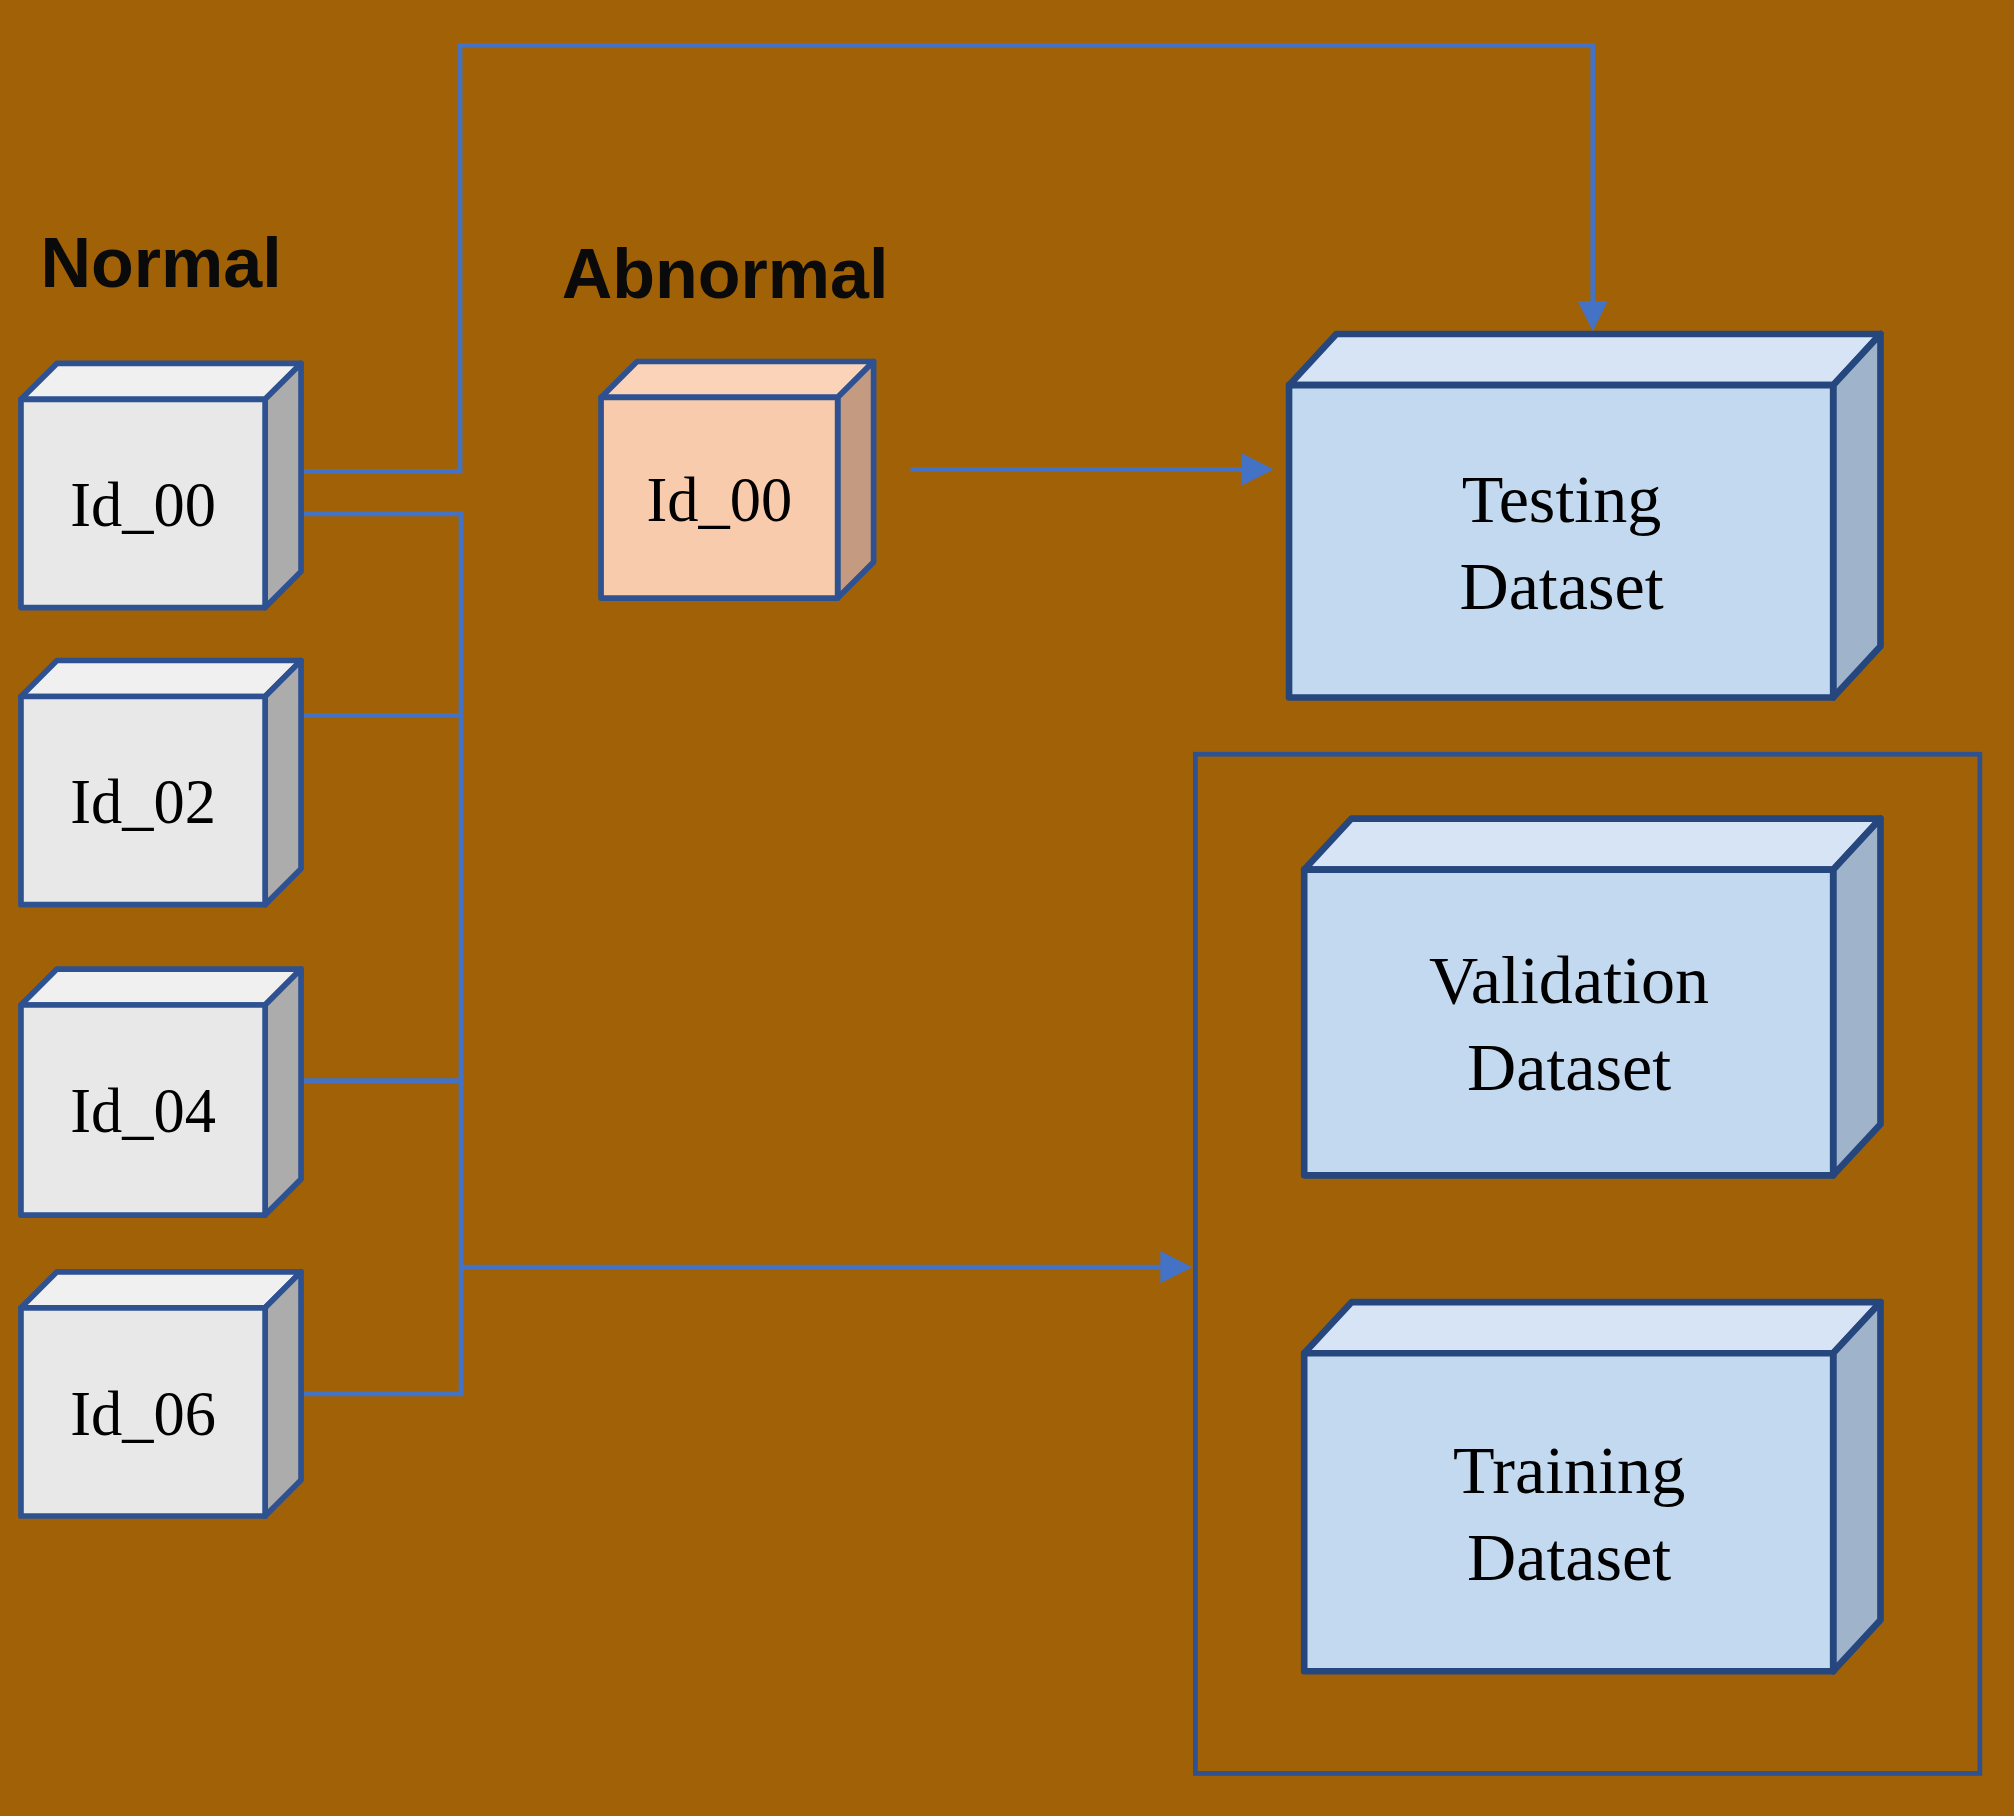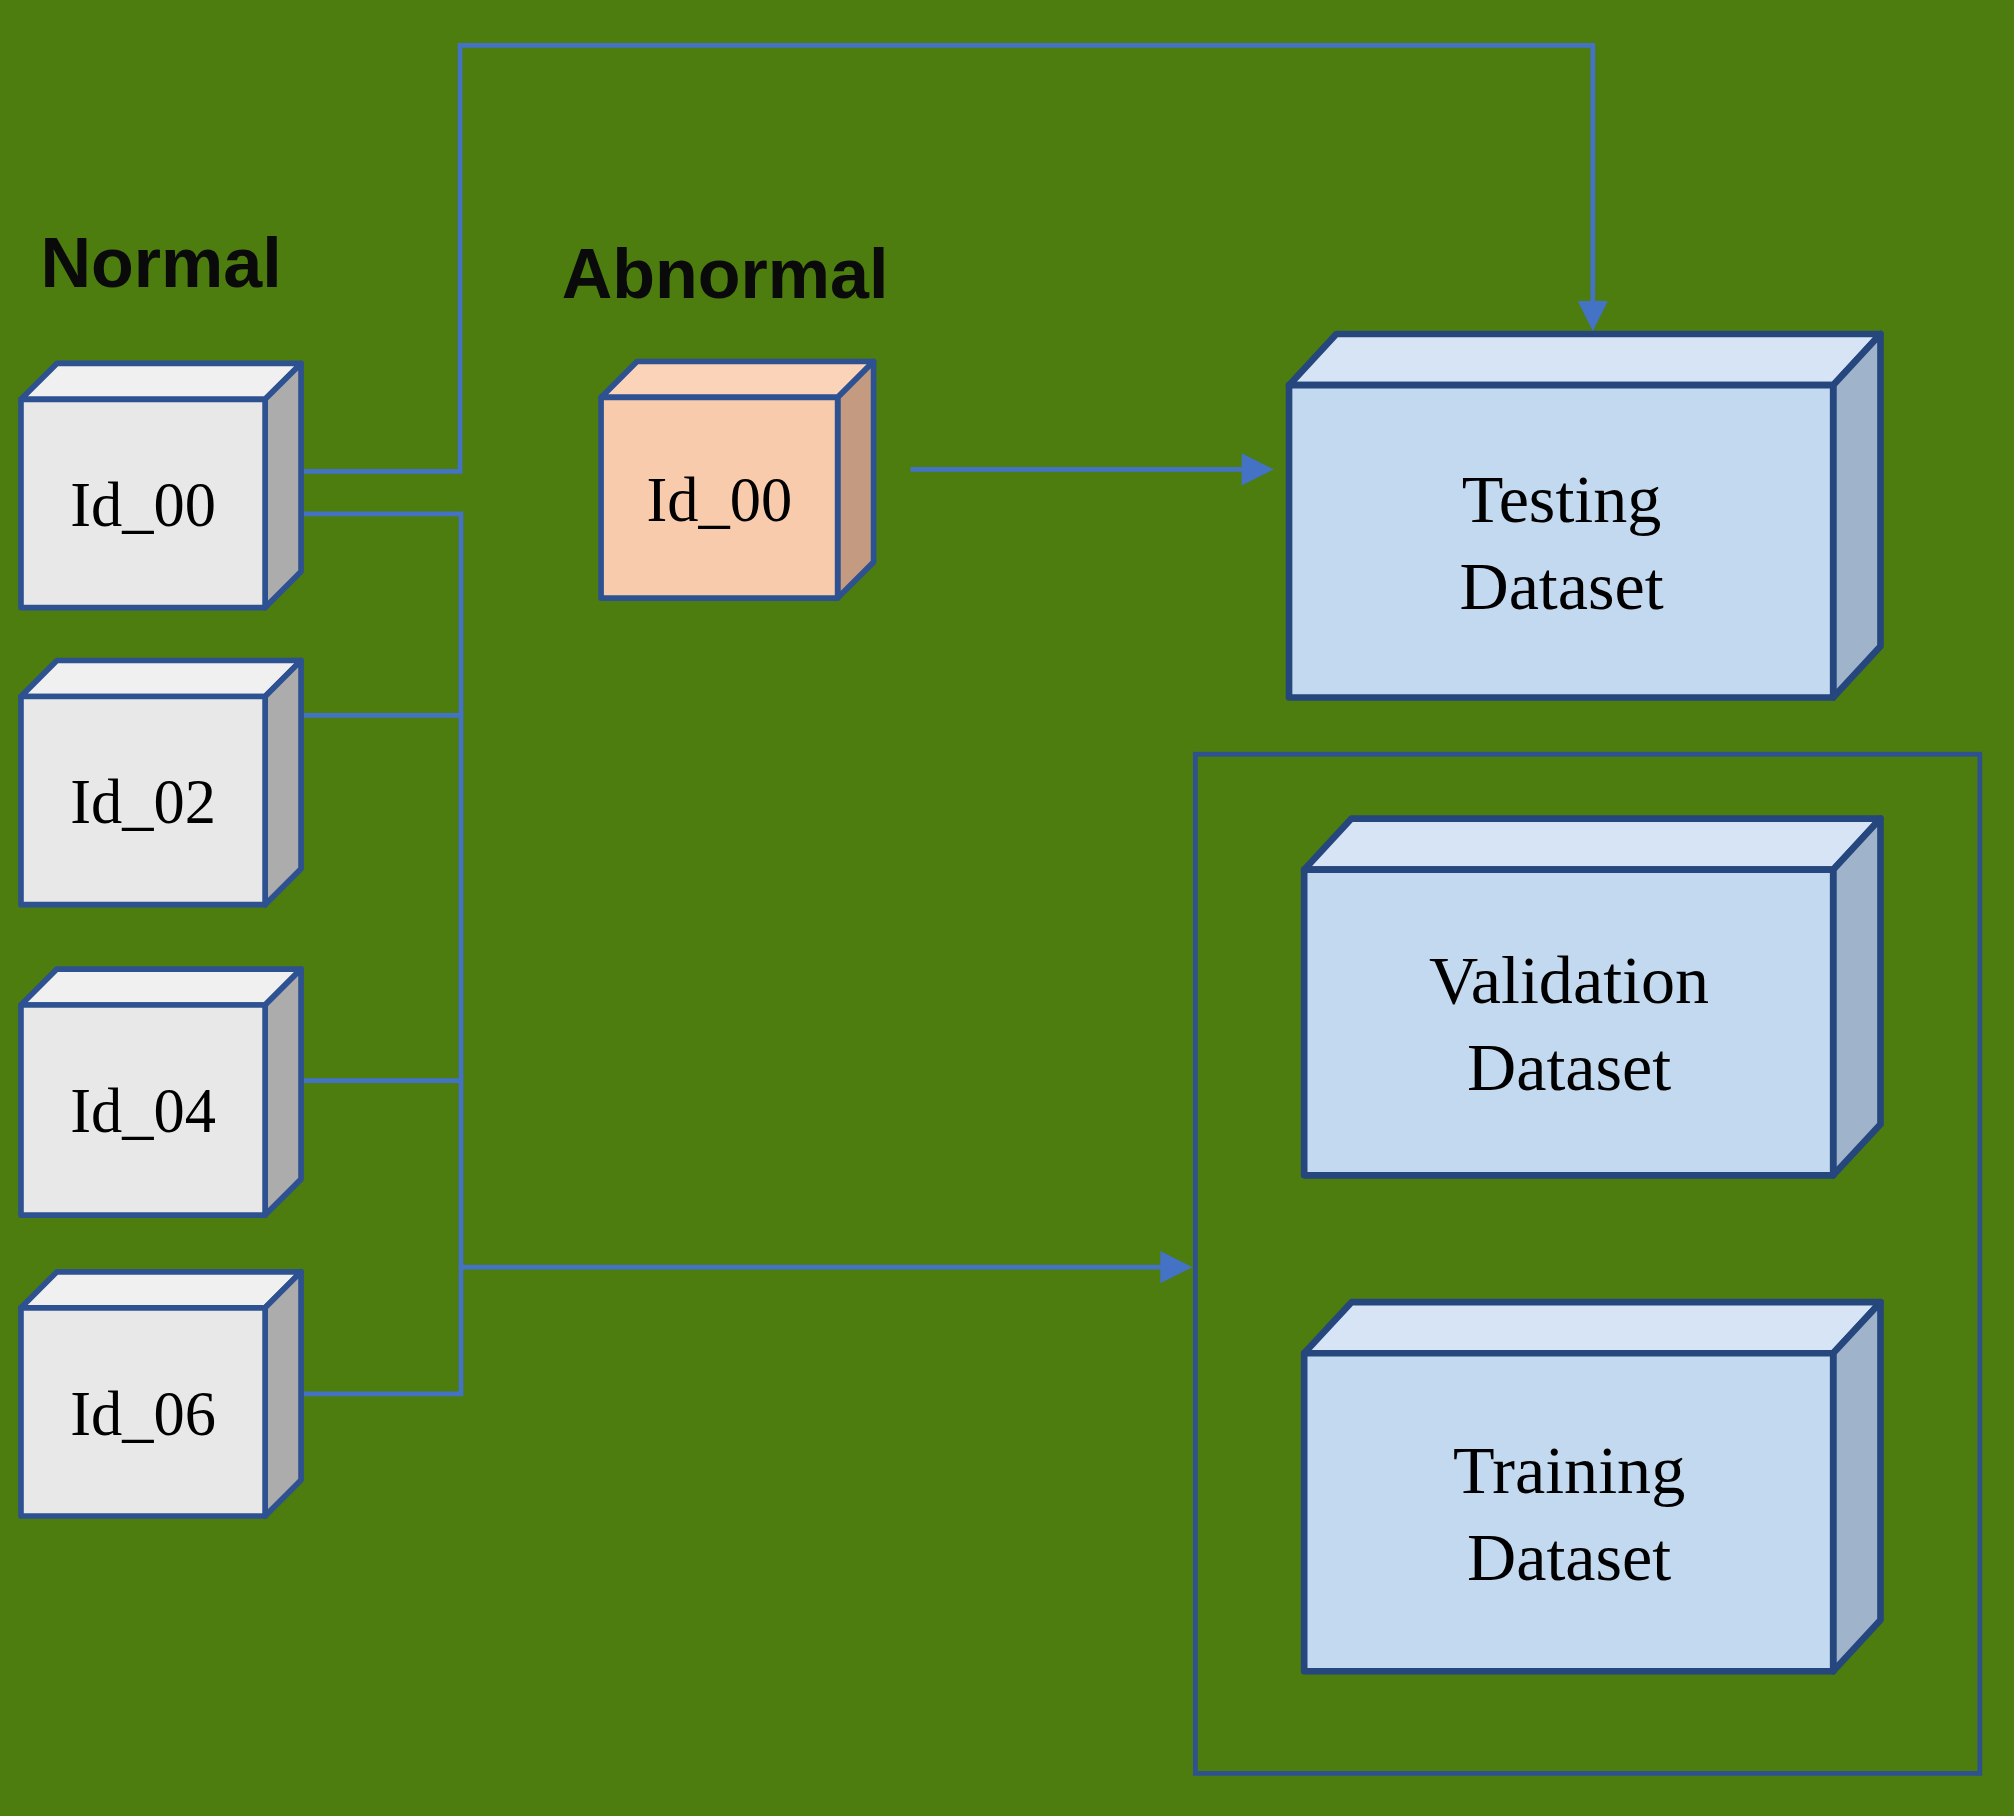--- a/index.html
+++ b/index.html
@@ -1,20 +1,20 @@
 <!DOCTYPE html>
 <html style="font-size:15px"><head>
 <meta charset="utf-8">
 <style>
   html, body { margin: 0; padding: 0; background: #ffffff; }
   .stage {
     position: relative;
     width: 2015px;
     height: 1816px;
-    background: #4d7c0f;
+    background: #a16207;
     overflow: hidden;
   }
   svg { display: block; }
 
   
   .connector { fill: none; stroke: #4472C4; stroke-width: 5; }
   .arrowhead { fill: #4472C4; stroke: none; }
 
   
   .sm-shape { stroke: #2E5191; stroke-width: 6; stroke-linejoin: round; }

